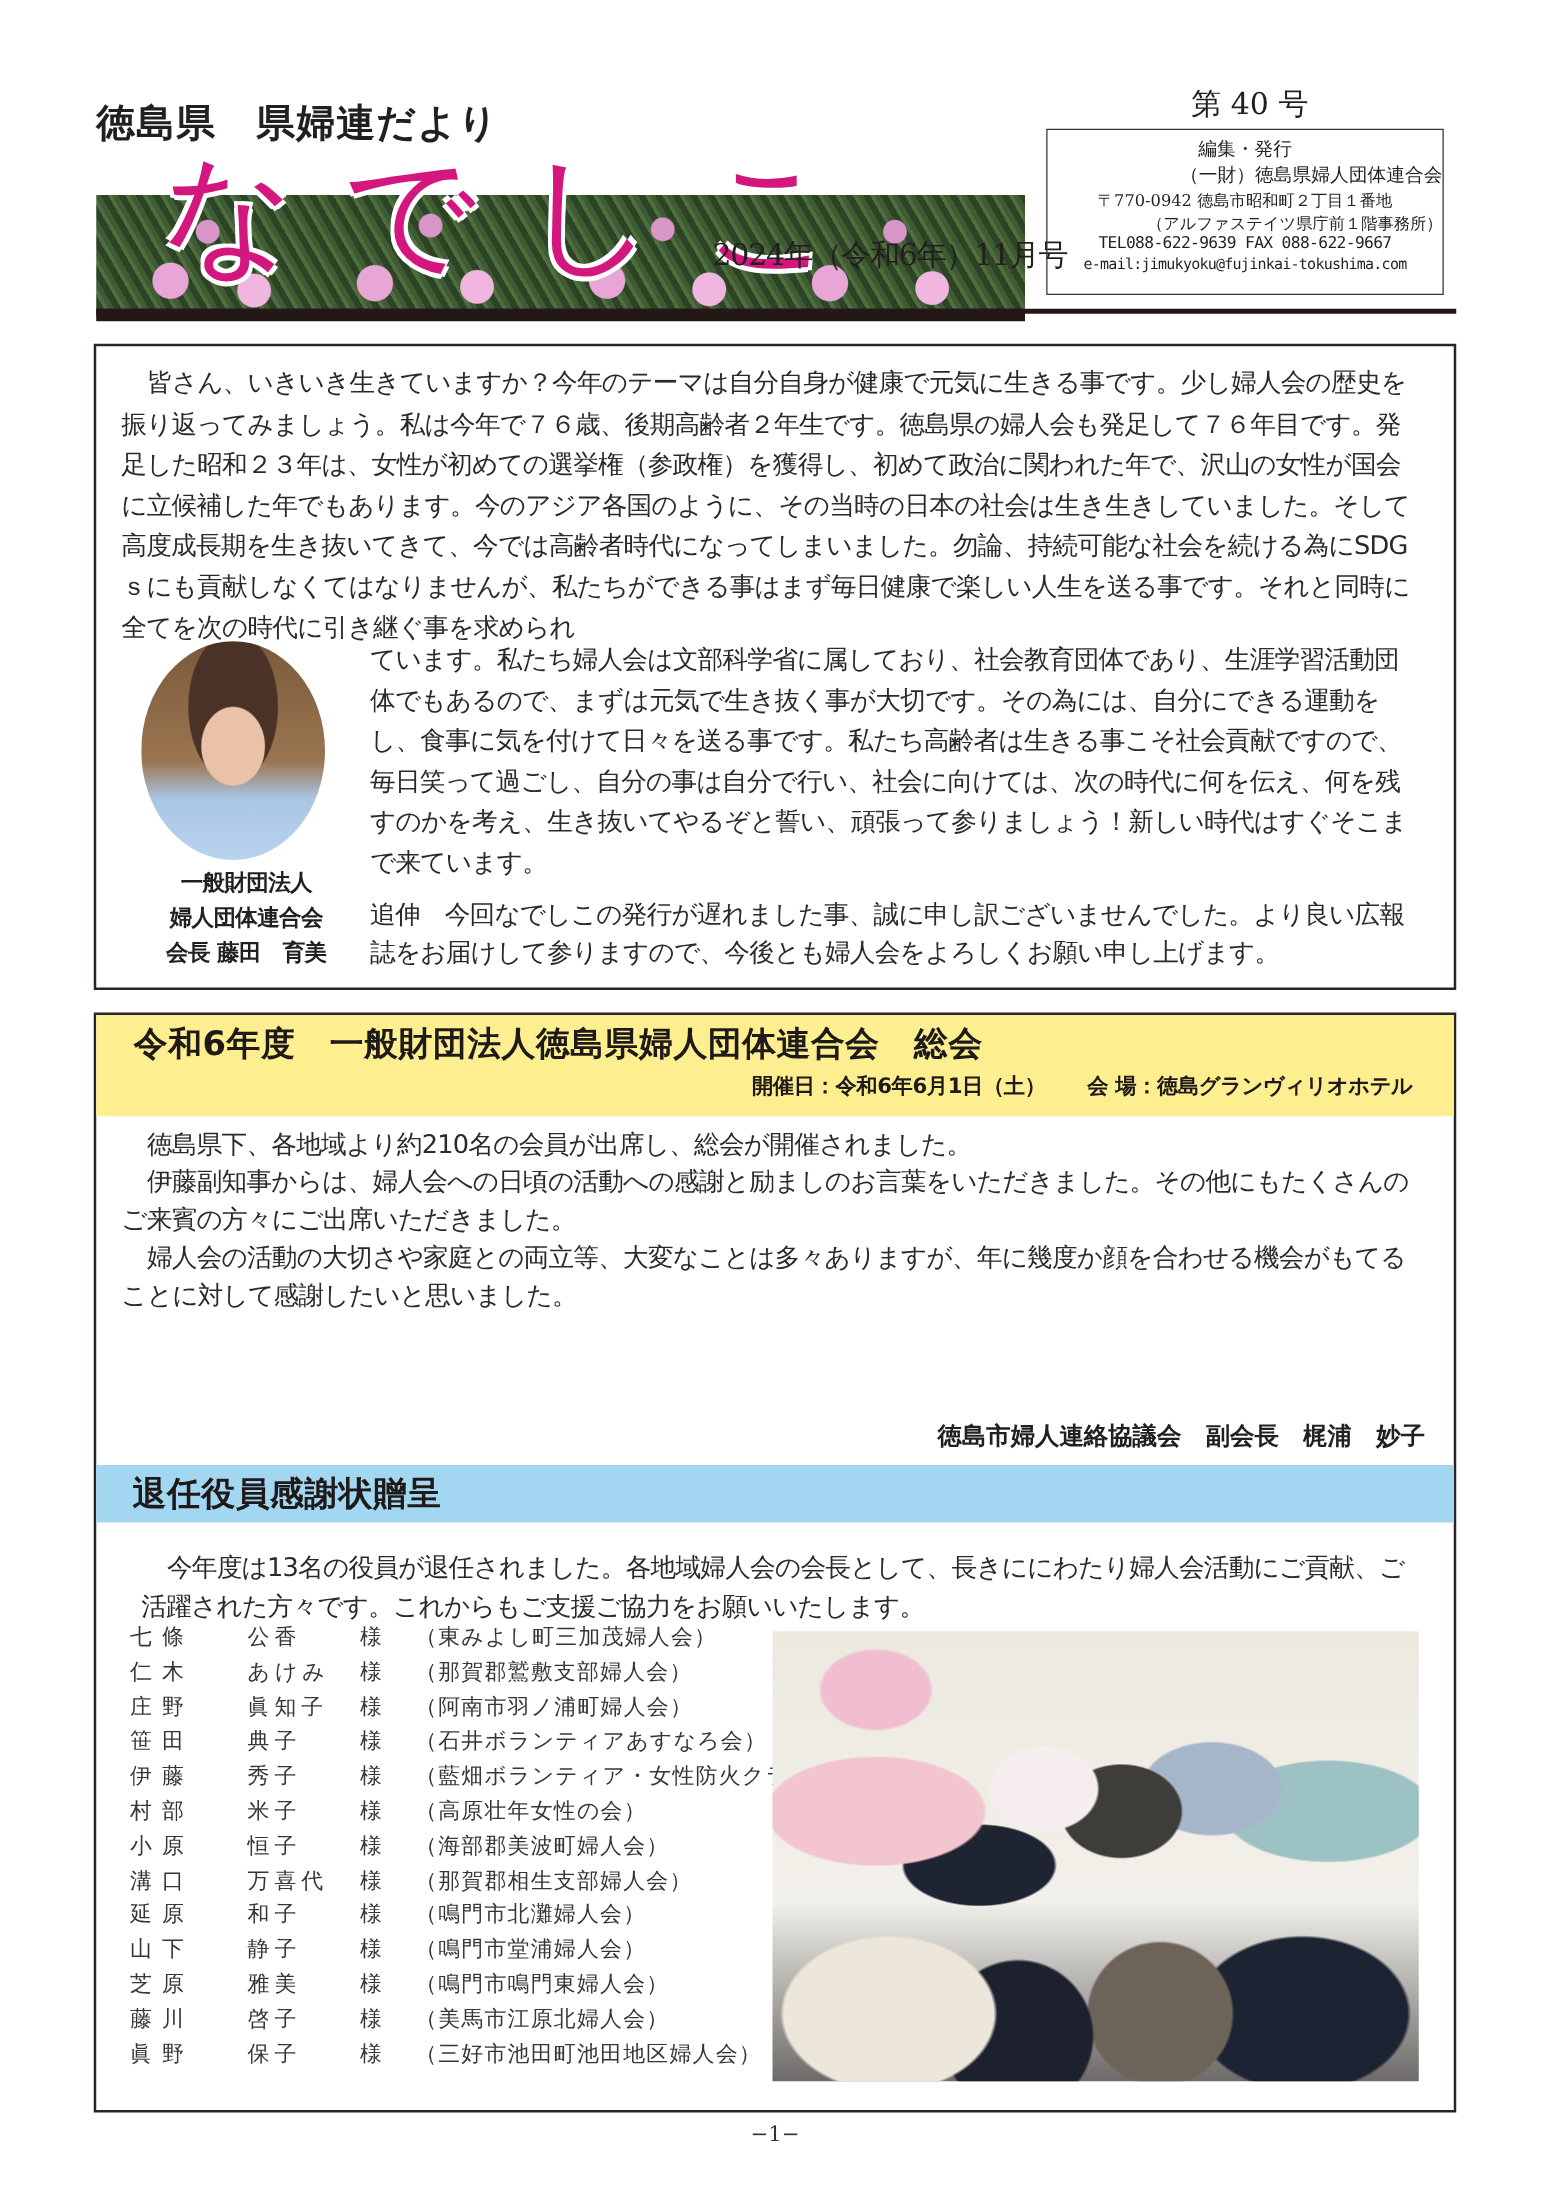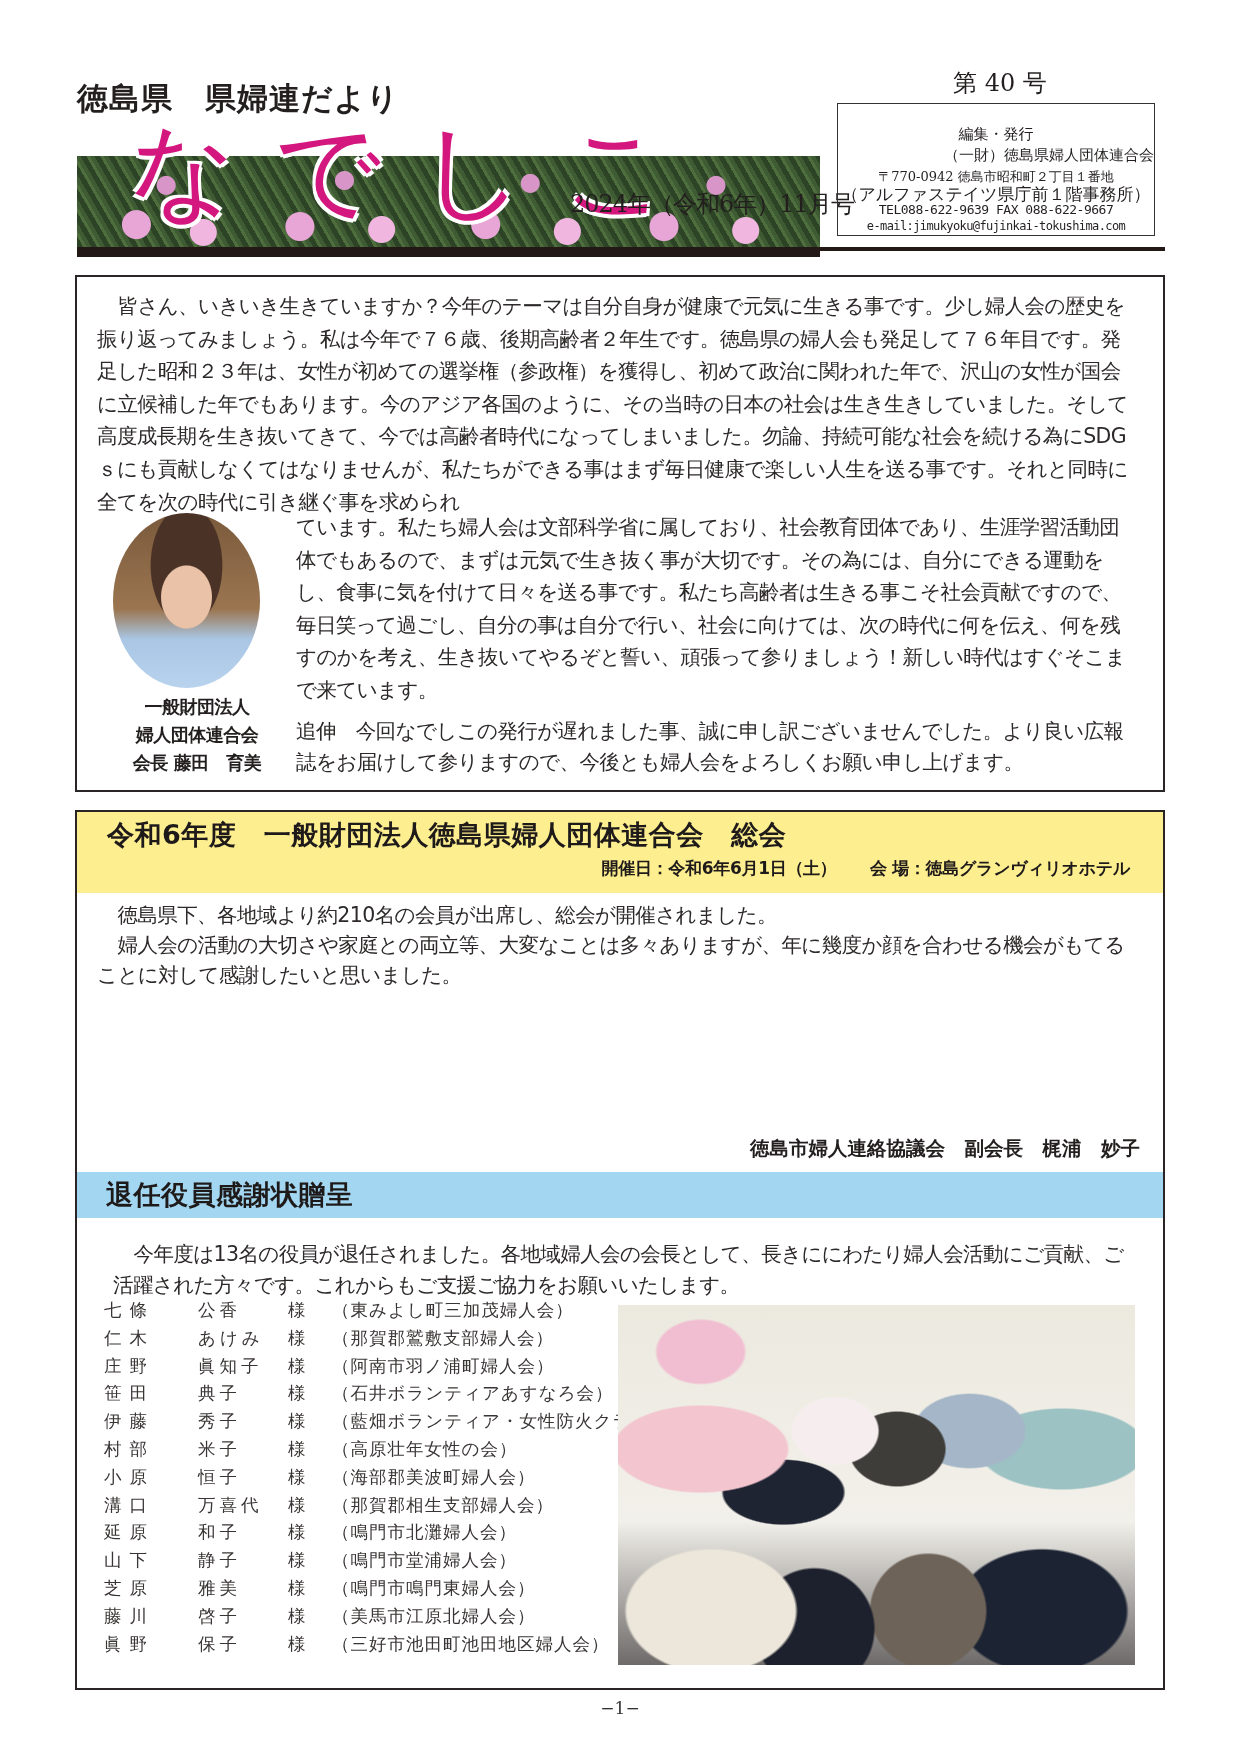--- a/index.html
+++ b/index.html
@@ -27,26 +27,26 @@
               repeating-linear-gradient(60deg, #3f5b33 0 4px, #2d4326 4px 9px, #4e6e3e 9px 12px);
           }
   .banner-title { left:130px; top:118px; font-size:104px; color:#d4177e; letter-spacing:38px;
                   font-family:"DejaVu Serif","Liberation Serif",serif;
                   text-shadow: 3px 3px 0 #fff, -3px 3px 0 #fff, 3px -3px 0 #fff, -3px -3px 0 #fff, 0 4px 0 #fff; line-height:1; }
   .header-rule { left:77px; top:247px; width:1088px; height:4px; background:#231815; }
   .header-rule-thick { left:77px; top:247px; width:743px; height:10px; background:#231815; }
   .issue-date { left:570px; top:188px; font-size:24px; font-family:"DejaVu Serif","Liberation Serif",serif; color:#231f1f; letter-spacing:-1px; }
   .issue-no { left:953px; top:67px; font-size:24px; font-family:"DejaVu Serif","Liberation Serif",serif; color:#231f1f; }
   .pub-box { left:837px; top:103px; width:318px; height:133px; border:1.5px solid #333; box-sizing:border-box;
-             font-family:"DejaVu Serif","Liberation Serif",serif; text-align:center; padding-top:20px; }
+             font-family:"DejaVu Serif","Liberation Serif",serif; text-align:center; padding-top:5px; }
   .pub-box div { line-height:21px; color:#231f1f; }
   .pub-role { font-size:15px; }
   .pub-org  { font-size:15px;text-align:right; }
   .pub-addr { font-size:13px; }
-  .pub-bldg { font-size:17px; line-height:15px !important; }
+  .pub-bldg { font-size:13px; line-height:15px !important;text-align:right; }
   .pub-tel  { font-size:13px; line-height:16px !important; font-family:"DejaVu Sans Mono","Liberation Mono",monospace; letter-spacing:-0.5px; }
   .pub-mail { font-size:12px; line-height:16px !important; font-family:"DejaVu Sans Mono","Liberation Mono",monospace; letter-spacing:-0.6px; }
 
   
   .box1 { left:75px; top:275px; width:1090px; height:517px; border:2px solid #2a2424; box-sizing:border-box; }
   .greet-text { left:97px; top:290px; width:1040px; font-size:20.5px; line-height:32.6px; color:#2d2929; letter-spacing:-0.6px; }
   .greet-text p { margin:0; }
   .indent { text-indent:1em; }
   .greet-wrap { left:296px; top:511px; width:842px; font-size:20.5px; line-height:32.6px; color:#2d2929; letter-spacing:-0.6px; }
   .portrait { left:113px; top:513px; width:147px; height:175px; border-radius:50%;
@@ -128,20 +128,21 @@
   <div>会長 藤田　育美</div>
 </div>
 <div class="abs postscript">追伸　今回なでしこの発行が遅れました事、誠に申し訳ございませんでした。より良い広報誌をお届けして参りますので、今後とも婦人会をよろしくお願い申し上げます。</div>
 
 <div class="abs box2"></div>
 <div class="abs yellow-band"></div>
 <div class="abs meeting-title">令和6年度　一般財団法人徳島県婦人団体連合会　総会</div>
 <div class="abs meeting-meta">開催日：令和6年6月1日（土）　　会 場：徳島グランヴィリオホテル</div>
 <div class="abs meeting-text">
   <p class="indent">徳島県下、各地域より約210名の会員が出席し、総会が開催されました。</p>
+  <p class="indent">伊藤副知事からは、婦人会への日頃の活動への感謝と励ましのお言葉をいただきました。その他にもたくさんのご来賓の方々にご出席いただきました。</p>
   <p class="indent">婦人会の活動の大切さや家庭との両立等、大変なことは多々ありますが、年に幾度か顔を合わせる機会がもてることに対して感謝したいと思いました。</p>
 </div>
 <div class="abs signature">徳島市婦人連絡協議会　副会長　梶浦　妙子</div>
 
 <div class="abs blue-band"></div>
 <div class="abs retire-title">退任役員感謝状贈呈</div>
 <div class="abs retire-text">
   <p class="indent">今年度は13名の役員が退任されました。各地域婦人会の会長として、長きににわたり婦人会活動にご貢献、ご活躍された方々です。これからもご支援ご協力をお願いいたします。</p>
 </div>
 

